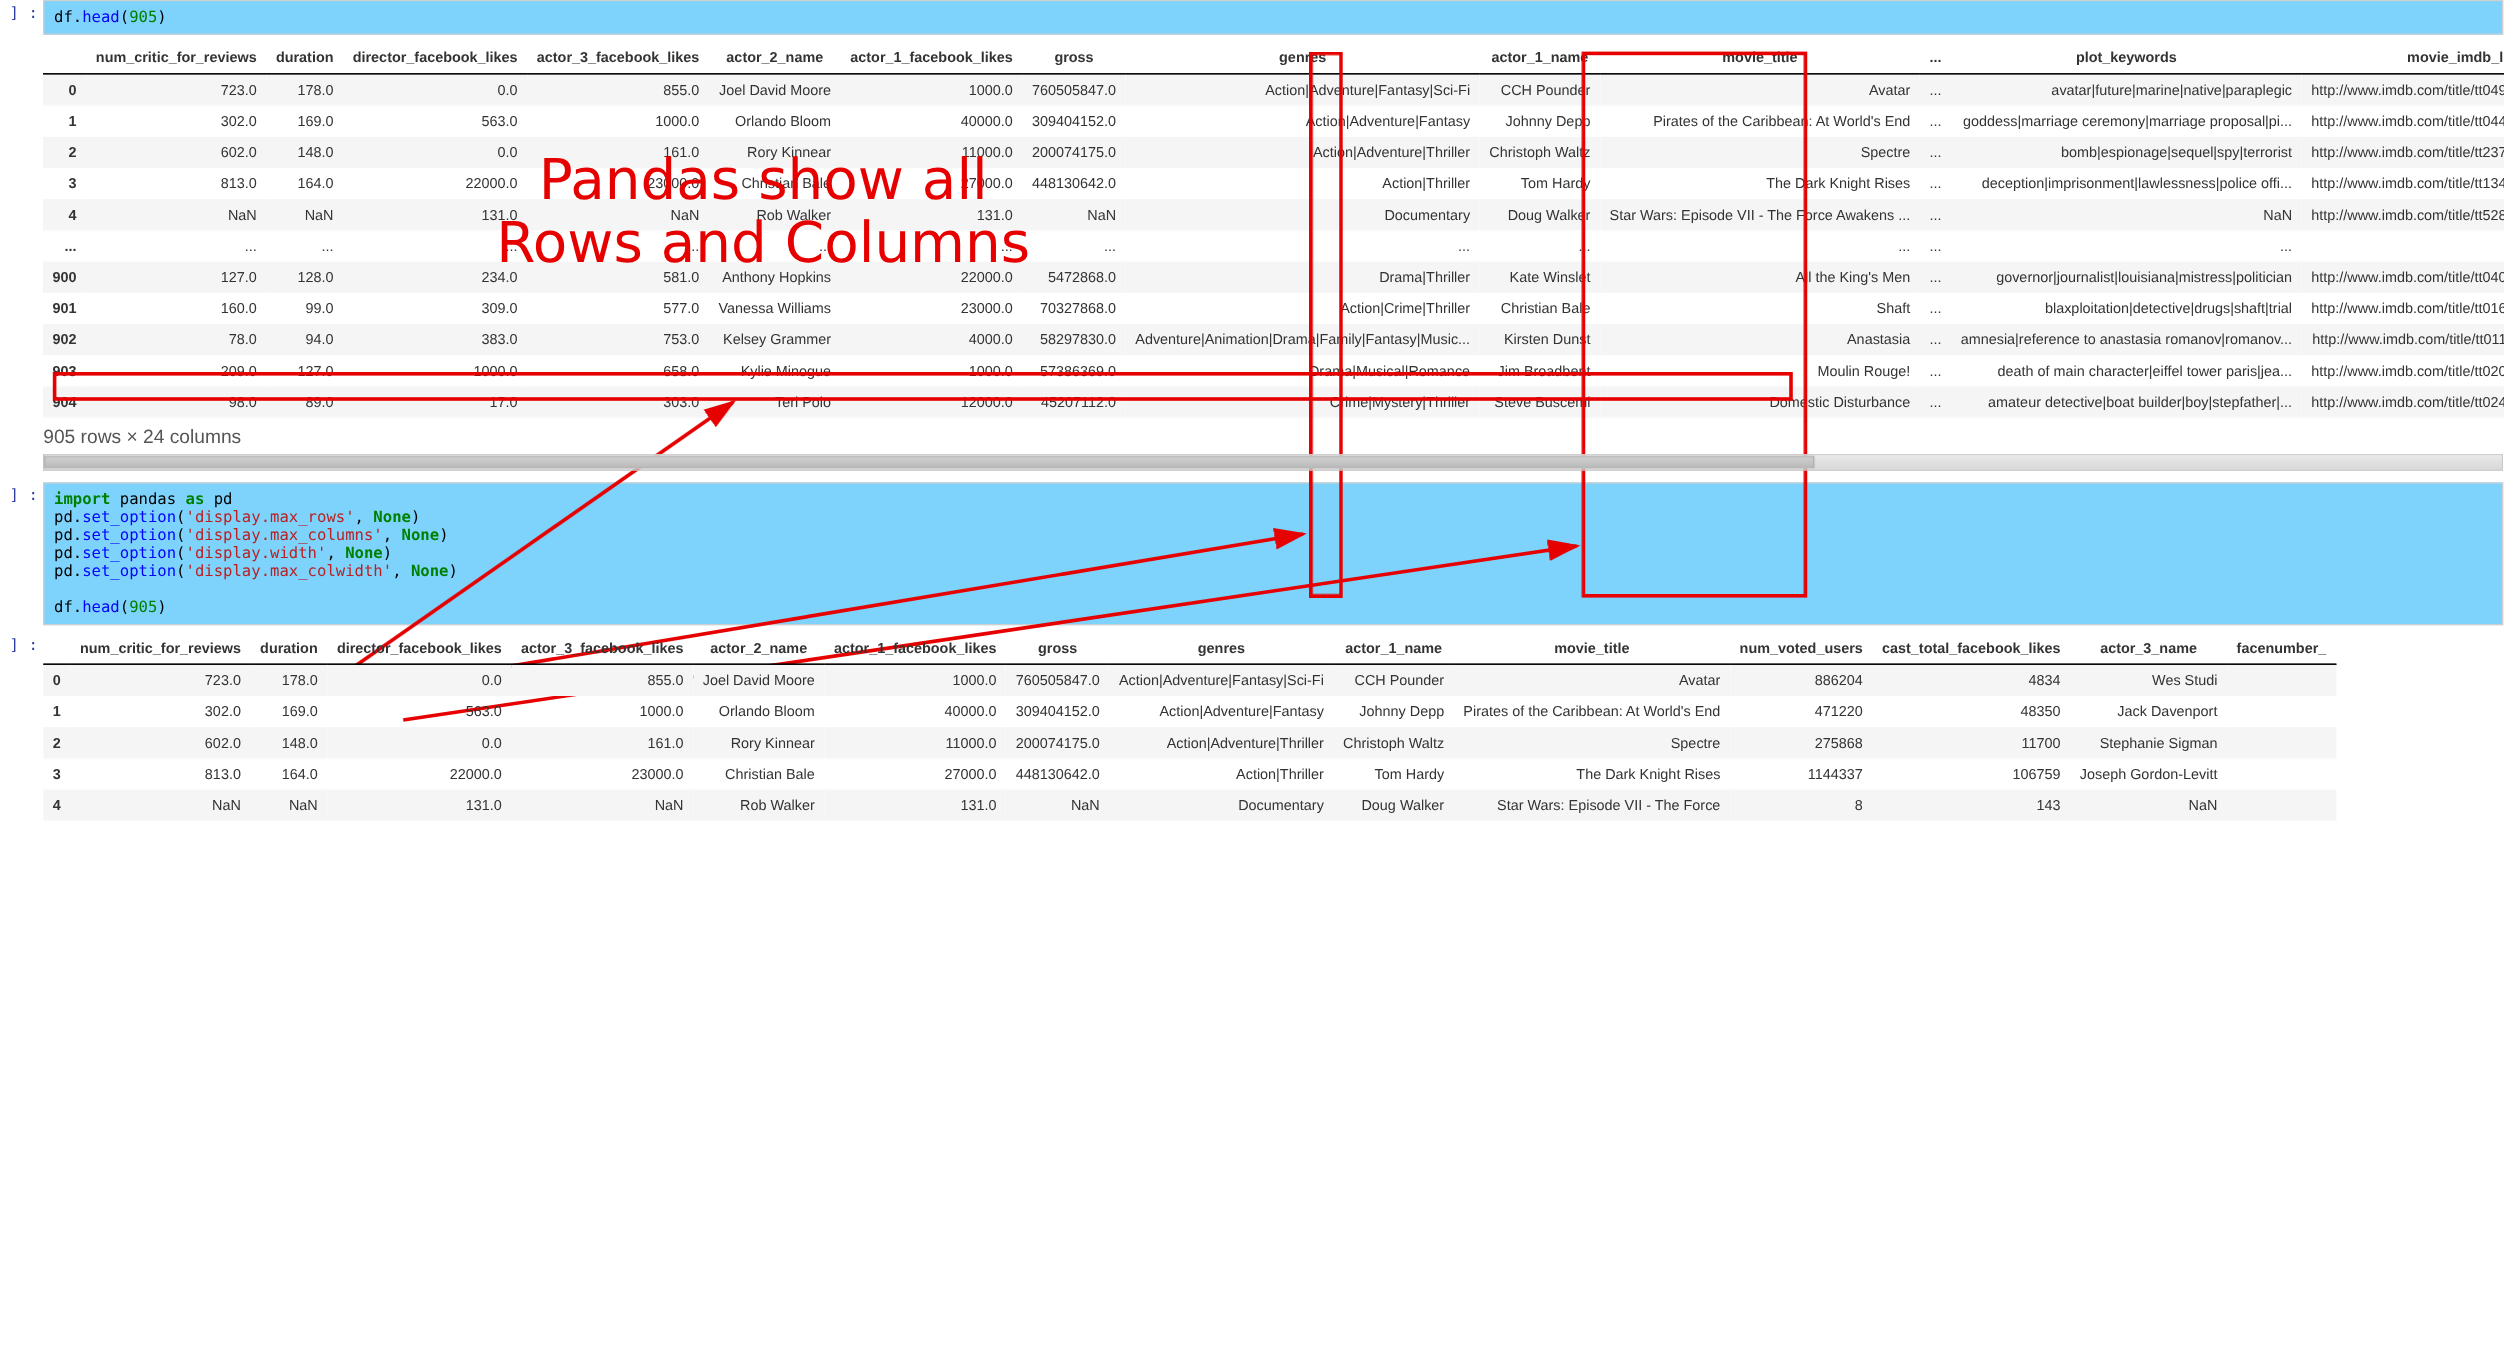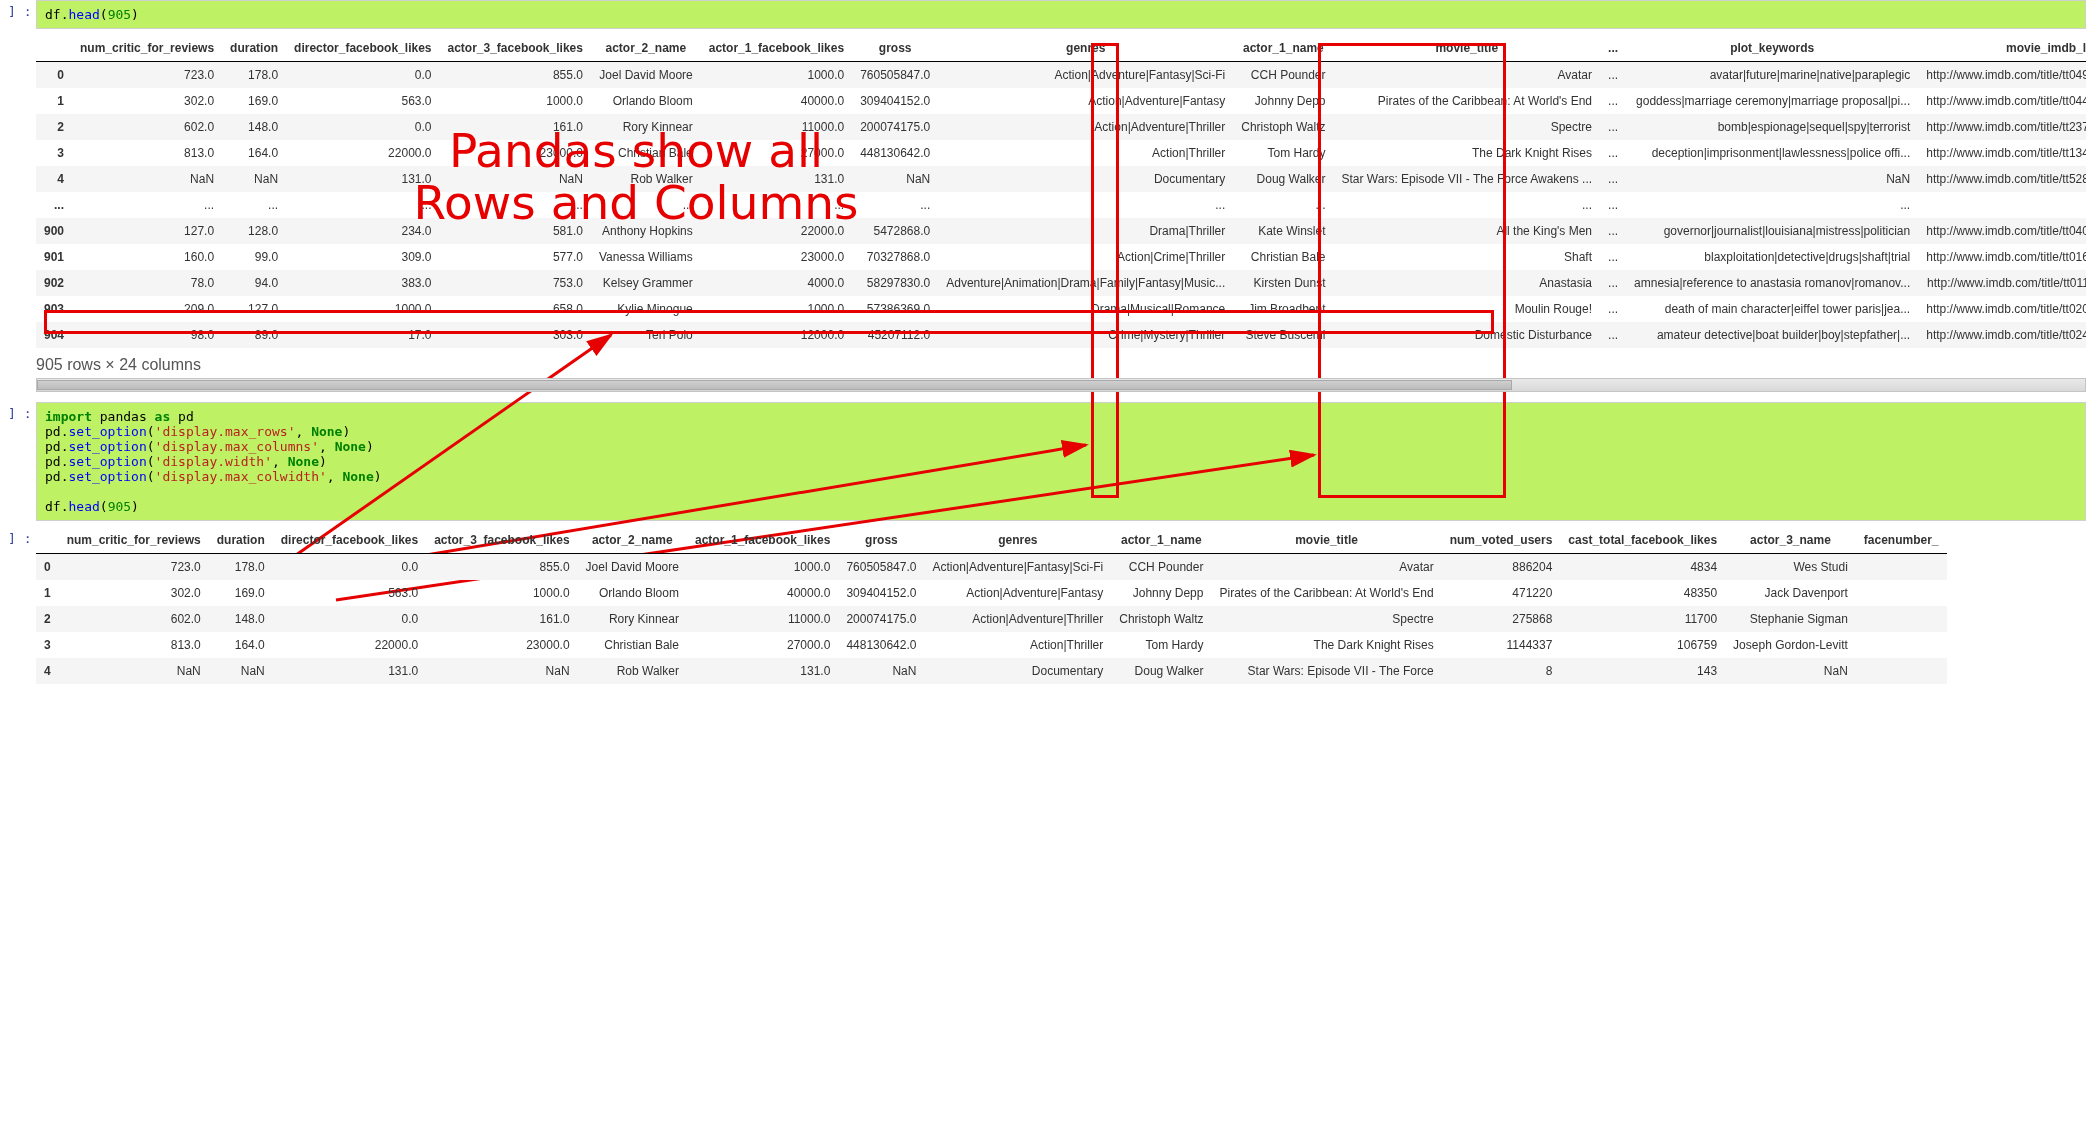--- a/index.html
+++ b/index.html
@@ -1,21 +1,21 @@
 <!DOCTYPE html>
 <html><head>
 <meta charset="utf-8">
 <style>
   * { box-sizing: border-box; }
   html, body { margin: 0; padding: 0; font-family: -apple-system, BlinkMacSystemFont, "Segoe UI", Helvetica, Arial, sans-serif; font-size: 13px; color: #333; background: #fff; }
   .notebook { padding: 0 8px 40px 8px; }
   .cell { margin-bottom: 6px; }
   .prompt-col { display: inline-block; width: 28px; color: #303f9f; vertical-align: top; font-family: monospace; padding-top: 4px; }
   .code-cell { display: flex; }
-  .code-area { flex: 1; background: #bef264; border: 1px solid #cfcfcf; padding: 6px 8px; font-family: "DejaVu Sans Mono", Menlo, monospace; font-size: 13px; white-space: pre; }
+  .code-area { flex: 1; background: #7dd3fc; border: 1px solid #cfcfcf; padding: 6px 8px; font-family: "DejaVu Sans Mono", Menlo, monospace; font-size: 13px; white-space: pre; }
   .code-area .kw { color: #008000; font-weight: bold; }
   .code-area .fn { color: #0000ff; }
   .code-area .str { color: #ba2121; }
   .code-area .num { color: #008000; }
   .code-area .const { color: #008000; font-weight: bold; }
   .code-area .ident { color: #000; }
   .output-area { margin-left: 28px; position: relative; }
   .df-wrapper { overflow-x: auto; position: relative; }
   table.dataframe { border-collapse: collapse; font-size: 12px; }
   table.dataframe th, table.dataframe td { padding: 6px 8px; text-align: right; white-space: nowrap; }

